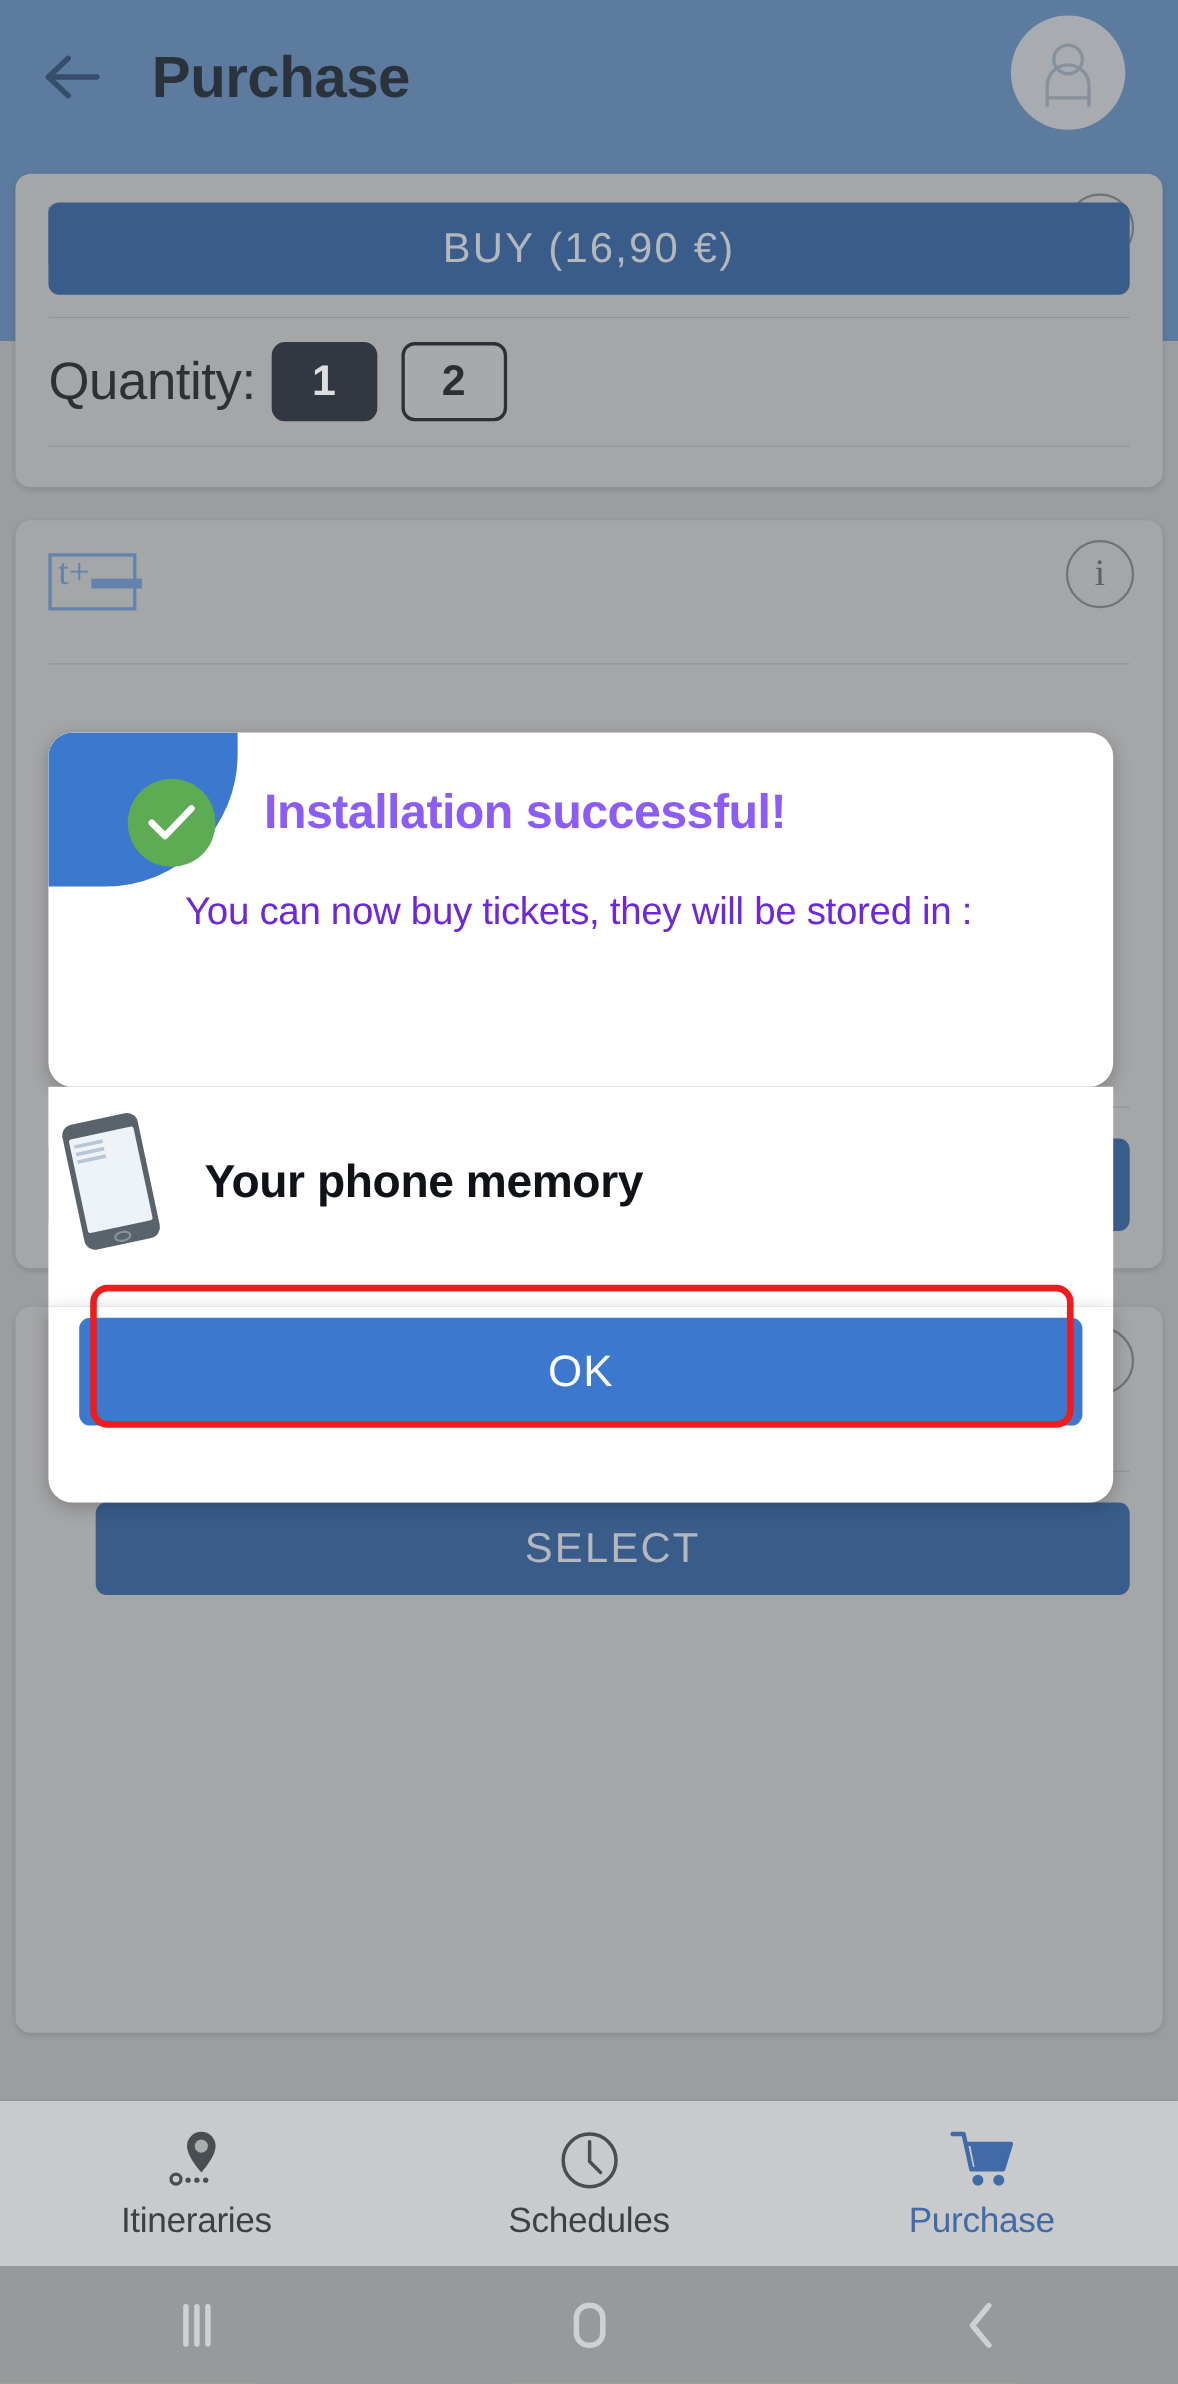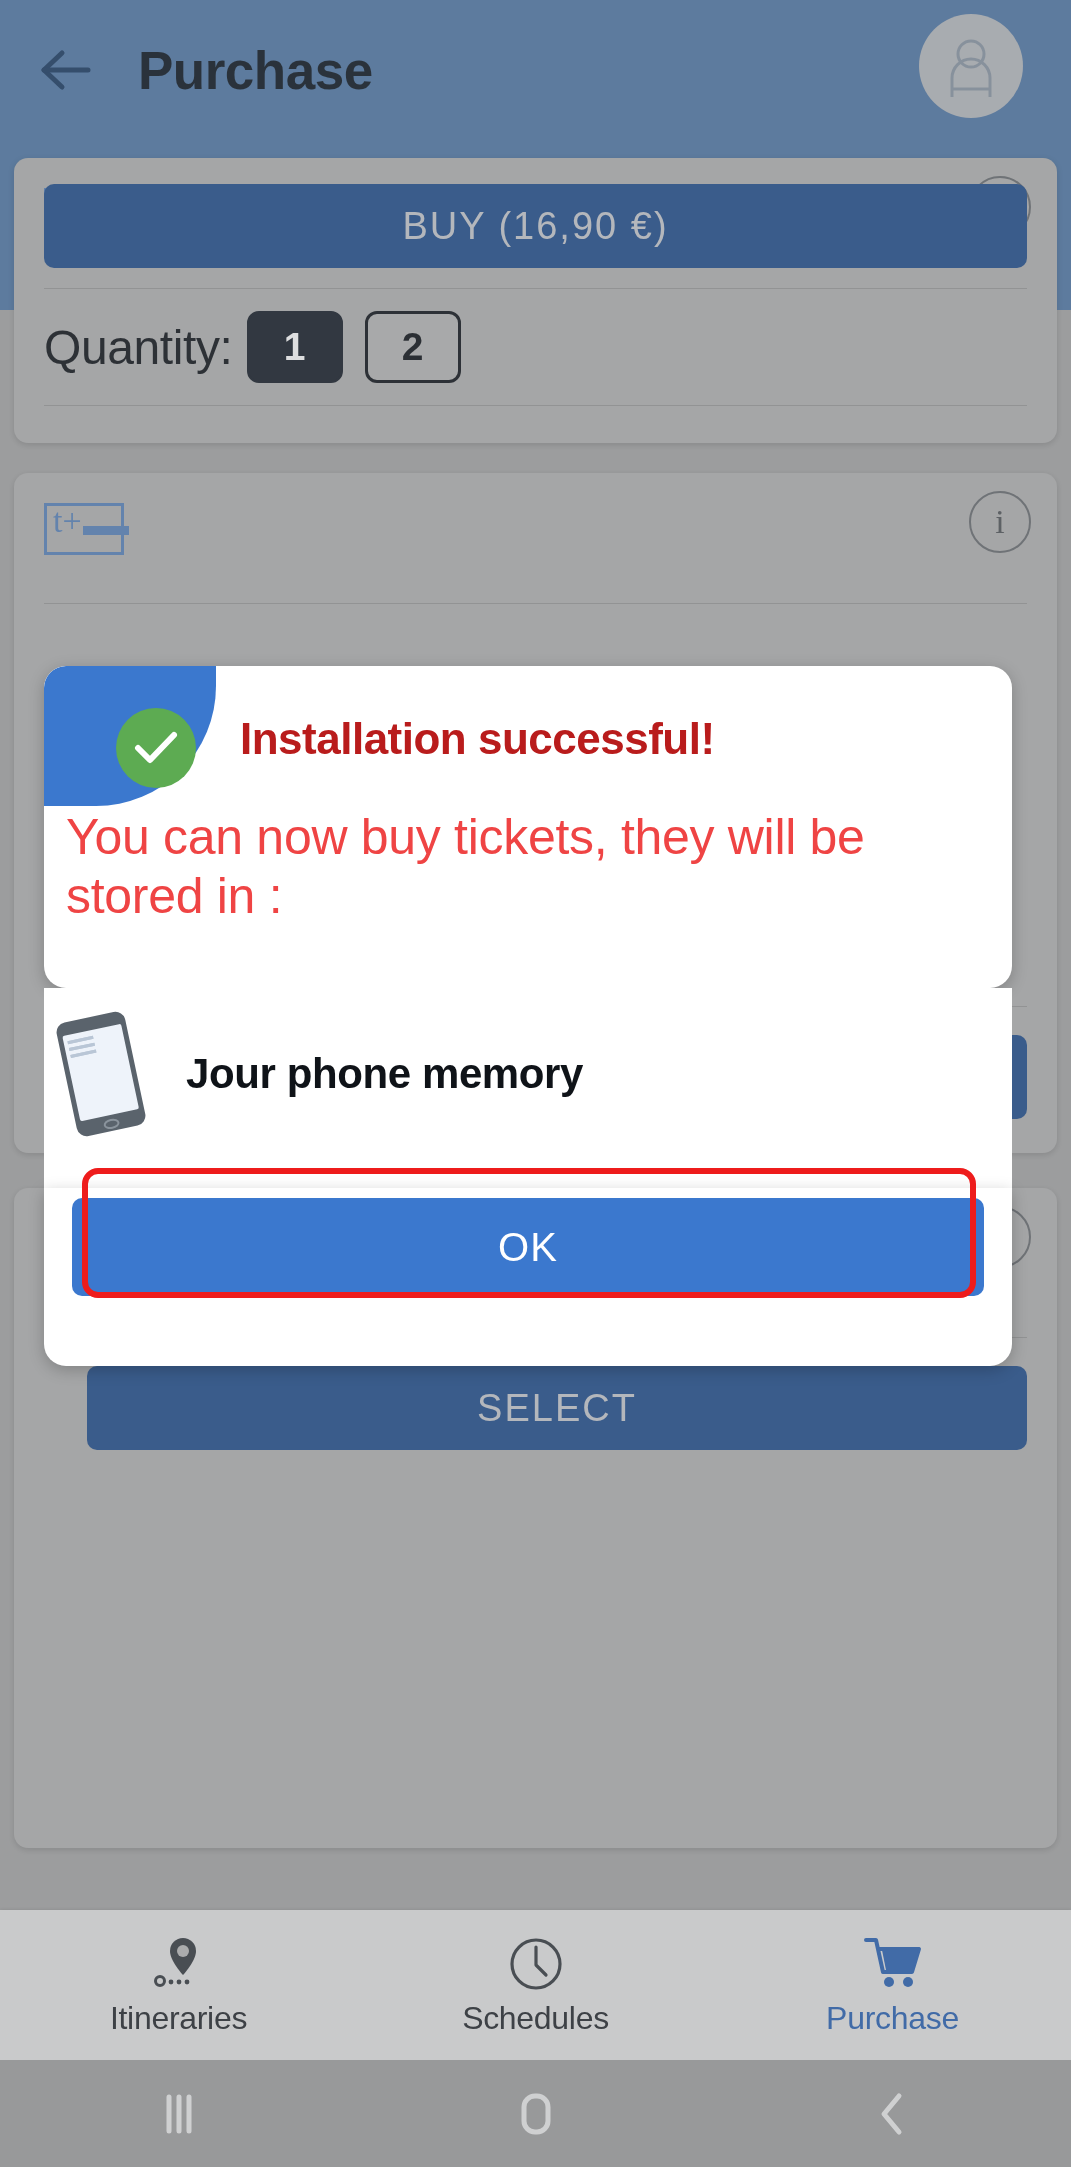--- a/index.html
+++ b/index.html
@@ -201,25 +201,25 @@
     border-bottom-right-radius: 120px;
   }
   #check-circle {
     position: absolute; left: 72px; top: 42px;
     width: 80px; height: 80px; border-radius: 50%;
     background: #5dab52;
     display: flex; align-items: center; justify-content: center;
   }
   #modal-title {
     position: absolute; left: 196px; top: 48px;
-    font-size: 44px; font-weight: 700; color: #b91c1c; letter-spacing: -0.5px;
+    font-size: 44px; font-weight: 700; color: #8b5cf6; letter-spacing: -0.5px;
   }
   #modal-body {
     position: absolute; left: 22px; top: 142px; width: 920px;
-    font-size: 50px; color: #ef4444; line-height: 1.18; letter-spacing: -0.3px;
+    font-size: 35px; color: #6d28d9; line-height: 1.18; letter-spacing: -0.3px; text-align: center;
   }
   #modal-body2 {
     position: absolute; left: 44px; top: 988px;
     width: 968px; height: 200px;
     background: #ffffff;
   }
   #store-row {
     position: absolute; left: 22px; top: 28px;
     display: flex; align-items: center;
   }
@@ -454,21 +454,21 @@
             <span class="pt-lines">
                 <i></i>
                 <i></i>
                 <i></i>
               </span>
             <span class="pt-badge"></span>
           </span>
         </span>
         <span class="phone-home"></span>
       </div>
-      <div id="store-label">Jour phone memory</div>
+      <div id="store-label">Your phone memory</div>
     </div>
   </div>
 
   <div id="modal-foot">
     <div id="ok-button">OK</div>
   </div>
 
   <div id="red-highlight"></div>
 
 </div>

